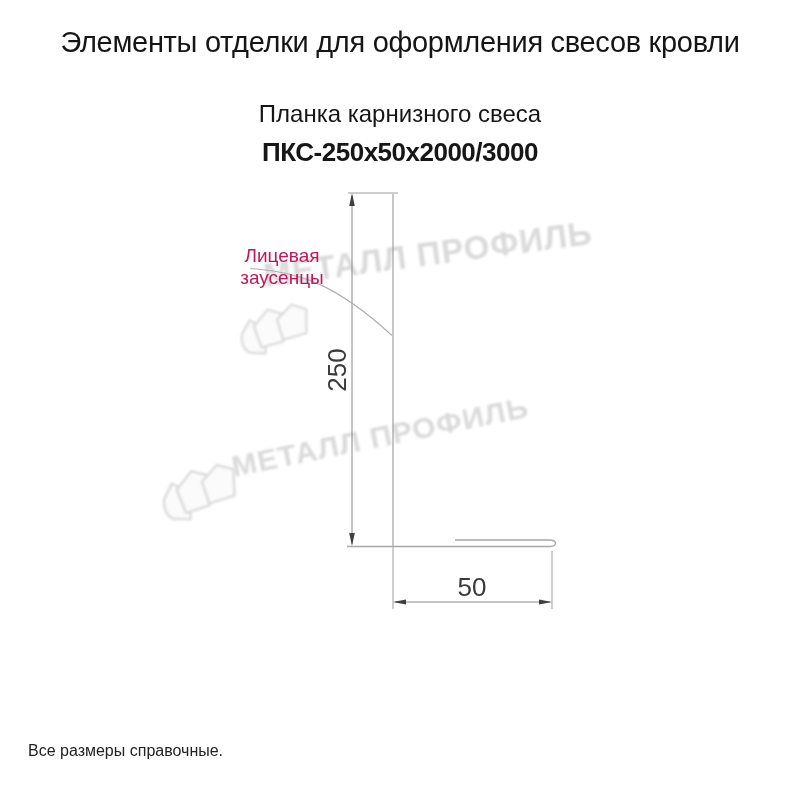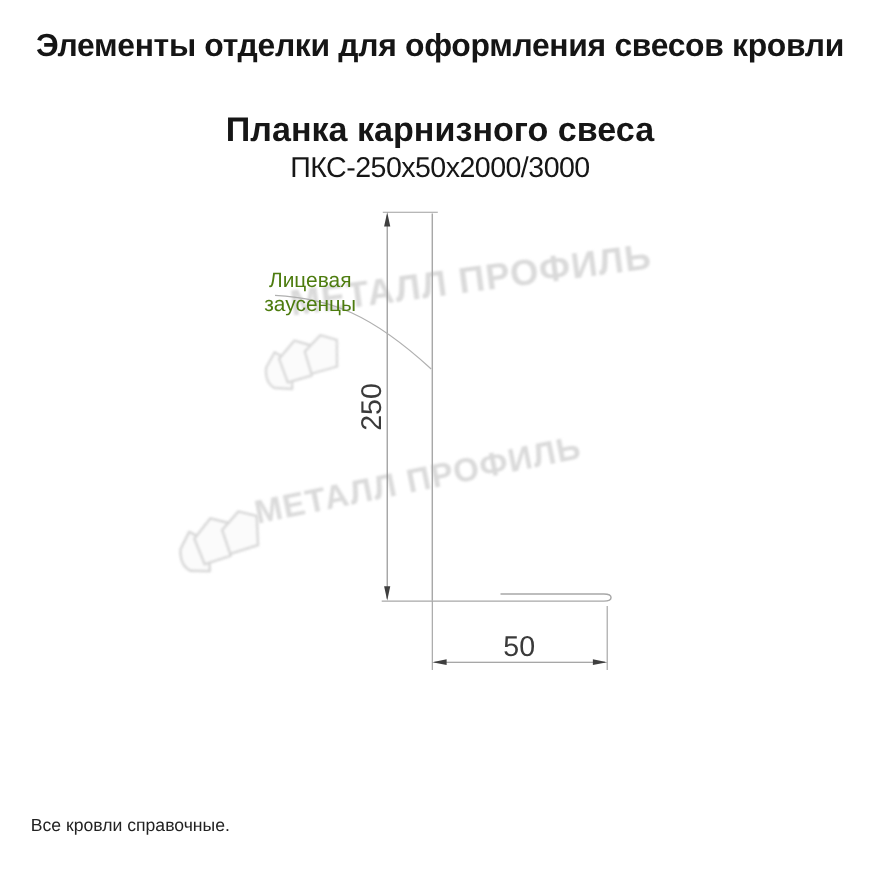--- a/index.html
+++ b/index.html
@@ -2,33 +2,33 @@
 <html><head>
 <meta charset="utf-8">
 <style>
   html,body{margin:0;padding:0;}
   body{
     width:800px;height:800px;position:relative;background:#ffffff;
     font-family:"Liberation Sans", sans-serif;overflow:hidden;
   }
   .page-title{
     position:absolute;left:0;top:26px;width:800px;text-align:center;
-    font-size:29px;font-weight:bold;color:#151515;letter-spacing:-0.3px;
+    font-size:29px;font-weight:normal;color:#151515;letter-spacing:-0.3px;
   }
   .subtitle{
     position:absolute;left:0;top:100px;width:800px;text-align:center;
-    font-size:31px;font-weight:bold;color:#161616;
+    font-size:24px;font-weight:normal;color:#161616;
   }
   .product-code{
     position:absolute;left:0;top:137px;width:800px;text-align:center;
-    font-size:26px;font-weight:normal;color:#161616;letter-spacing:-0.5px;
+    font-size:26px;font-weight:bold;color:#161616;letter-spacing:-0.5px;
   }
   .callout{
     position:absolute;left:236px;top:245px;width:92px;text-align:center;
-    font-size:19px;line-height:22px;color:#4d7c0f;z-index:3;
+    font-size:19px;line-height:22px;color:#be185d;z-index:3;
   }
   .drawing-svg{position:absolute;left:0;top:0;z-index:2;}
   .watermark{position:absolute;z-index:1;pointer-events:none;}
   .wm-text{
     position:absolute;white-space:nowrap;font-weight:bold;
     color:#dadada;filter:blur(1.1px);letter-spacing:1px;z-index:1;
   }
   .wm-text-1{left:264px;top:257px;font-size:33px;transform:rotate(-7.5deg);transform-origin:0 50%;}
   .wm-text-2{left:232px;top:450px;font-size:30px;transform:rotate(-11.5deg);transform-origin:0 50%;}
   .wm-logo{position:absolute;filter:blur(0.8px);z-index:1;}
@@ -93,14 +93,14 @@
   <text x="346" y="370" transform="rotate(-90 346 370)" text-anchor="middle" font-size="26" fill="#3a3a3a" font-family="Liberation Sans, sans-serif">250</text>
   <text x="472" y="596" text-anchor="middle" font-size="26" fill="#3a3a3a" font-family="Liberation Sans, sans-serif">50</text>
 </svg>
 
 <div class="callout">
   <div>Лицевая</div>
   <div>заусенцы</div>
 </div>
 
 <div class="footer">
-  <div>Все кровли справочные.</div>
+  <div>Все размеры справочные.</div>
 </div>
 
 </body></html>

